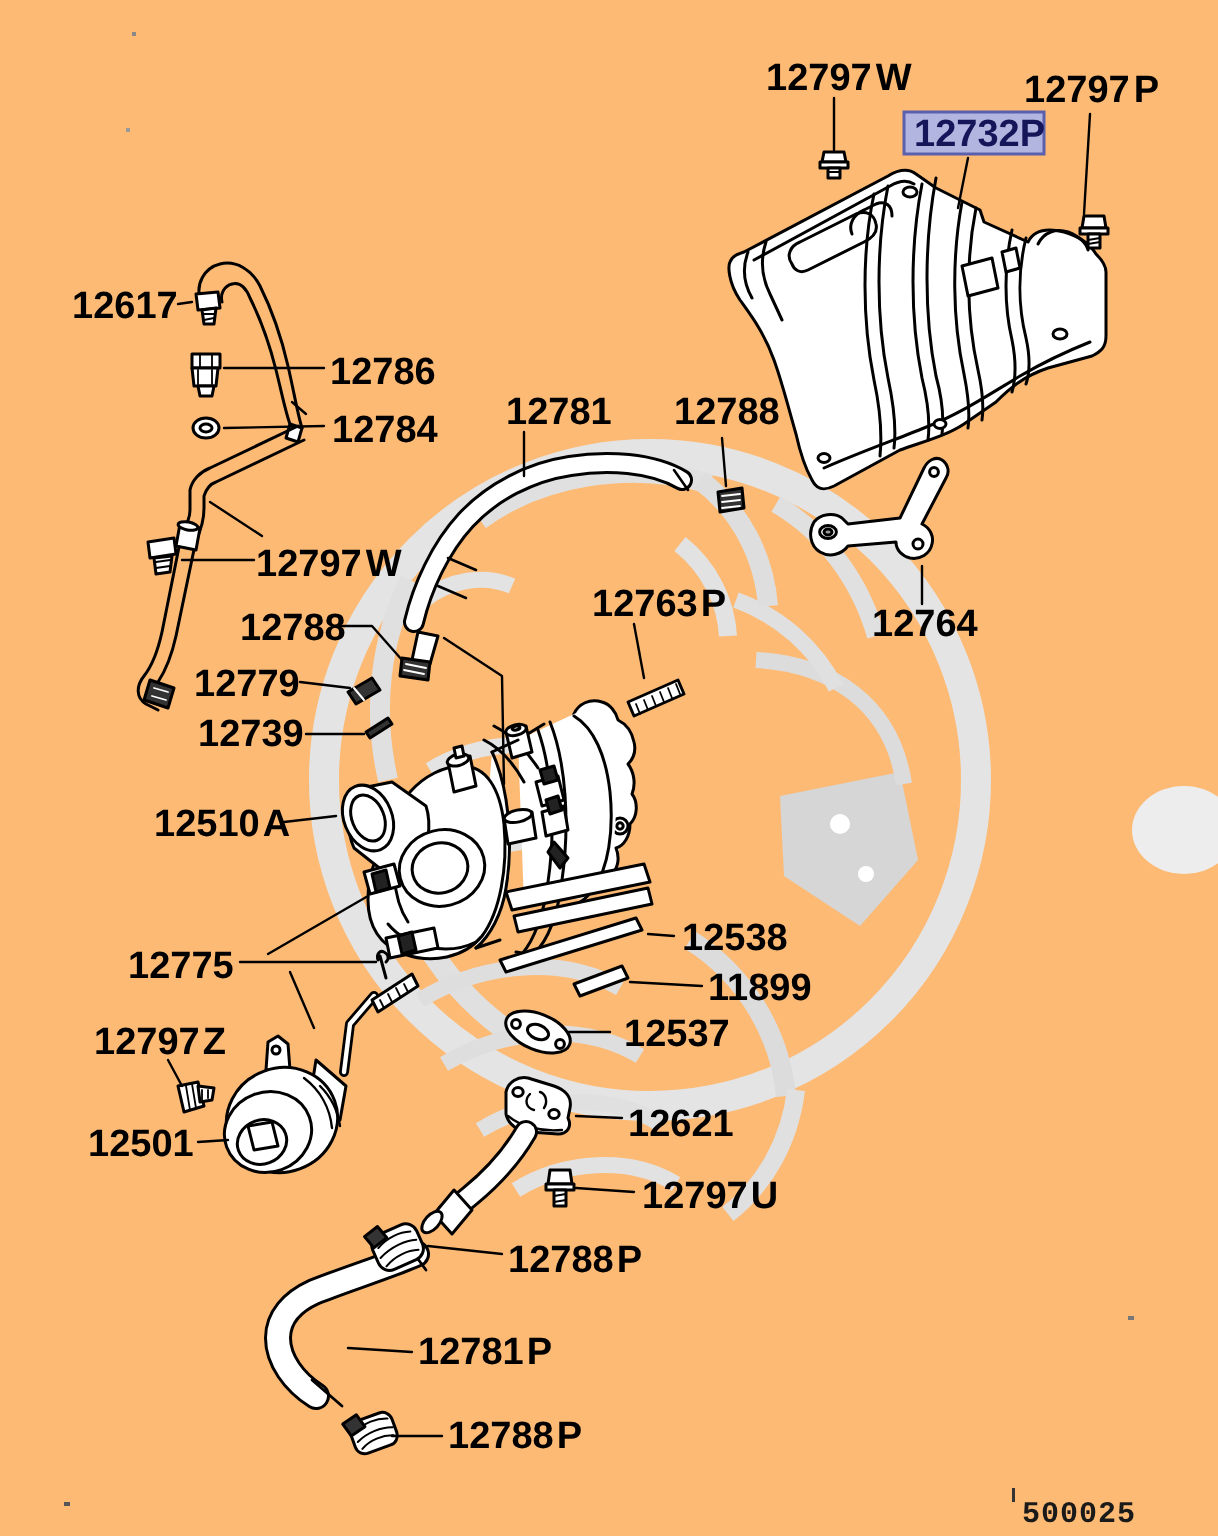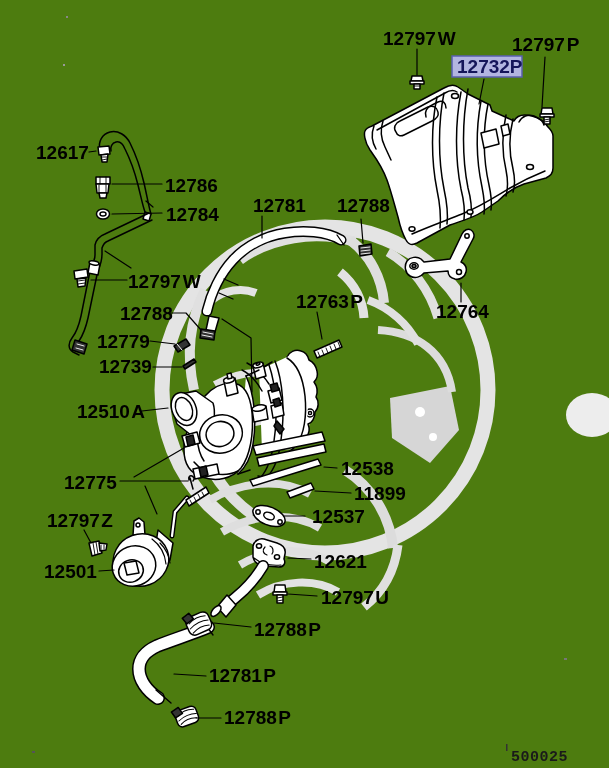--- a/index.html
+++ b/index.html
@@ -1,16 +1,16 @@
 <!DOCTYPE html>
 <html><head>
 <meta charset="utf-8">
 <style>
 html,body{margin:0;padding:0;background:#fff;}
-#wrap{position:relative;width:609px;height:768px;background:#4d7c0f;overflow:hidden;
+#wrap{position:relative;width:609px;height:768px;background:#fdba74;overflow:hidden;
 font-family:"Liberation Sans",sans-serif;text-align:right;}
 svg{position:absolute;left:0;top:0;}
 .lbl{font:bold 19px "Liberation Sans",sans-serif;fill:#000;letter-spacing:0;}
 .sm{font:bold 15px "Liberation Mono",monospace;fill:#1a1a1a;letter-spacing:0.5px;}
 </style>
 </head>
 <body>
 <div id="wrap">
 <svg width="609" height="768" viewBox="0 0 609 768">
 

